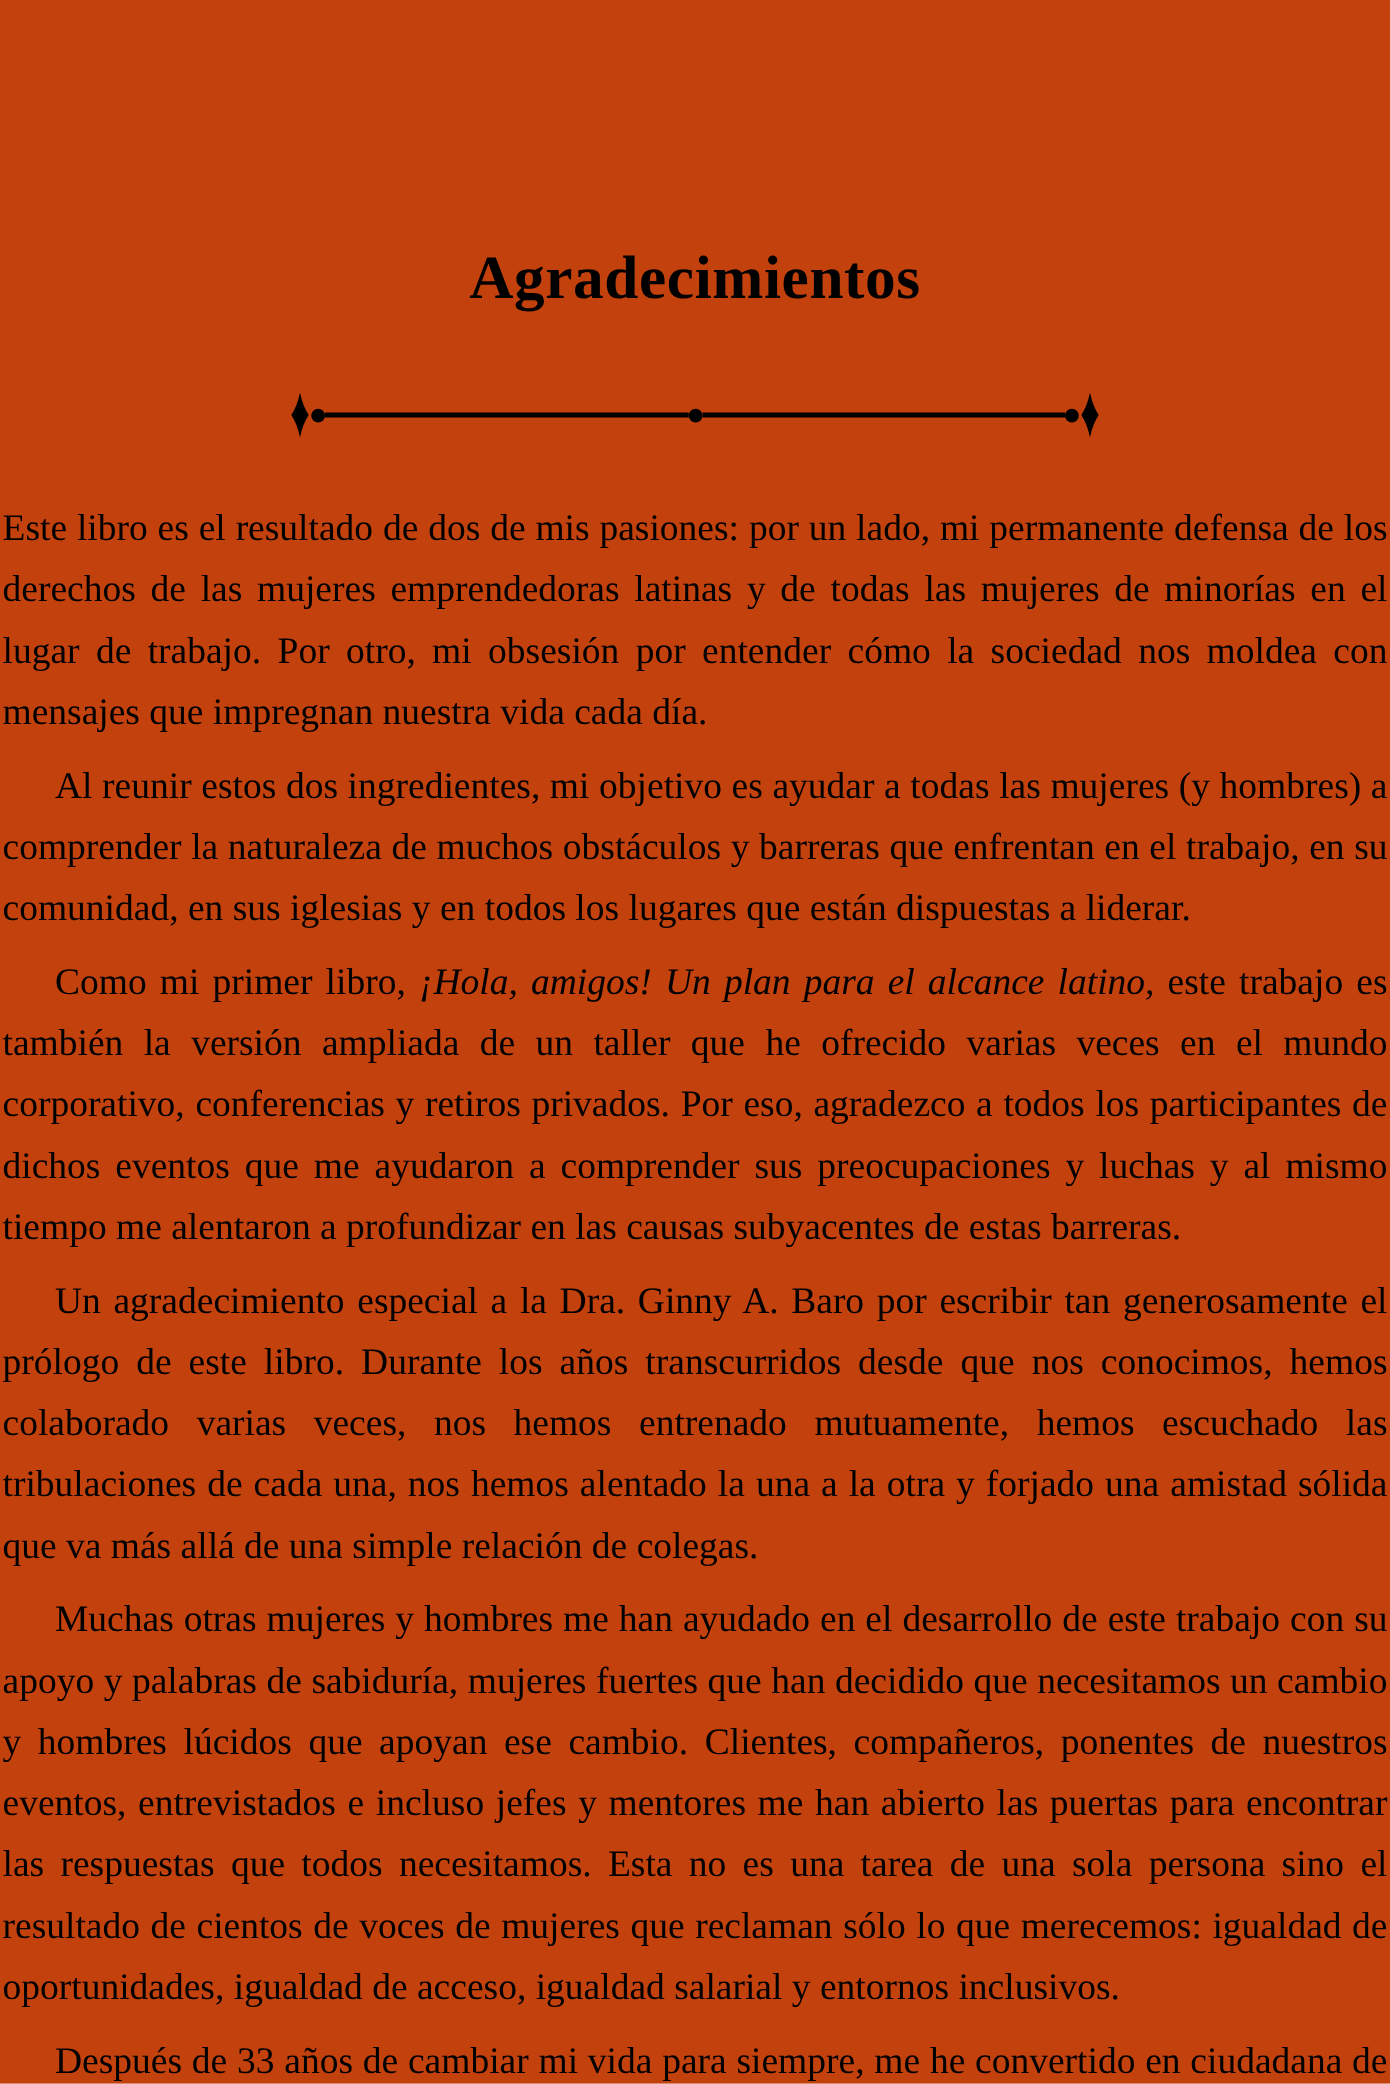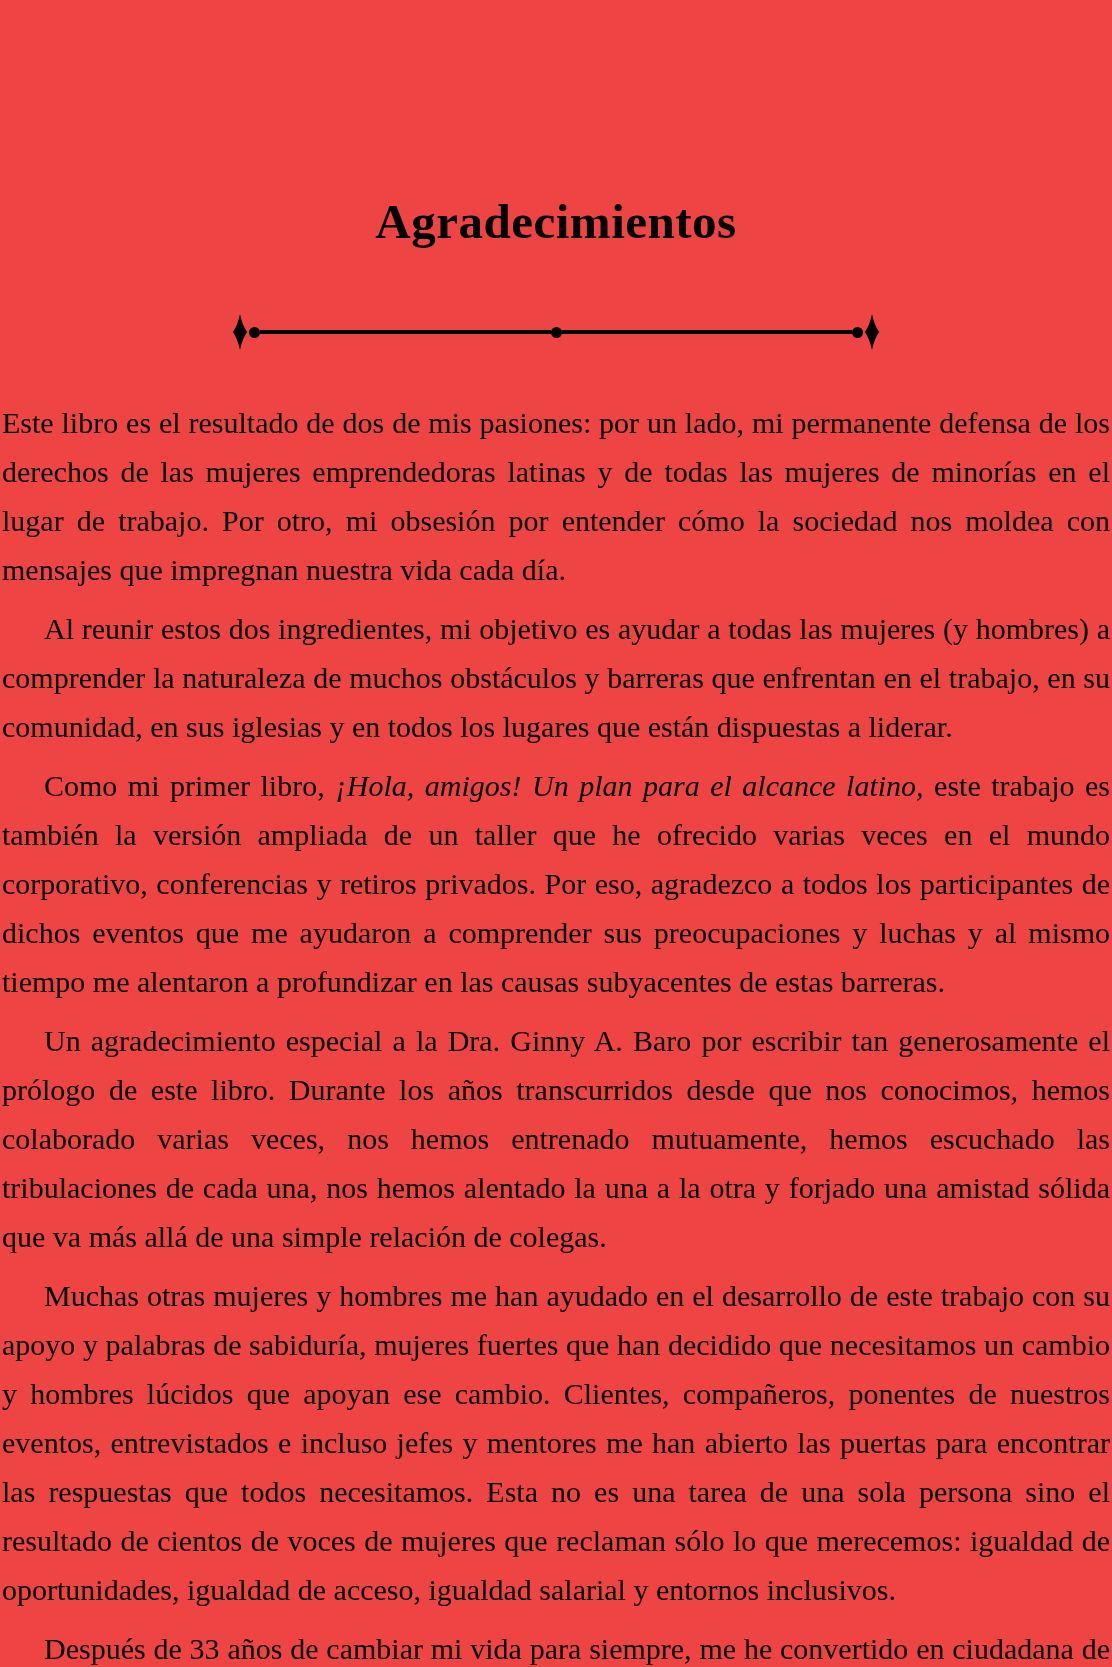--- a/index.html
+++ b/index.html
@@ -5,21 +5,21 @@
   html, body {
     margin: 0;
     padding: 0;
     background: #ffffff;
   }
   .page {
     position: relative;
     width: 1112px;
     height: 1667px;
     overflow: hidden;
-    background: #ef4444;
+    background: #c2410c;
     color: #000000;
     font-family: "Liberation Serif", serif;
   }
   .chapter-title {
     margin: 197px 0 0 0;
     font-size: 49px;
     line-height: 1;
     font-weight: 700;
     text-align: center;
     letter-spacing: 0.5px;

